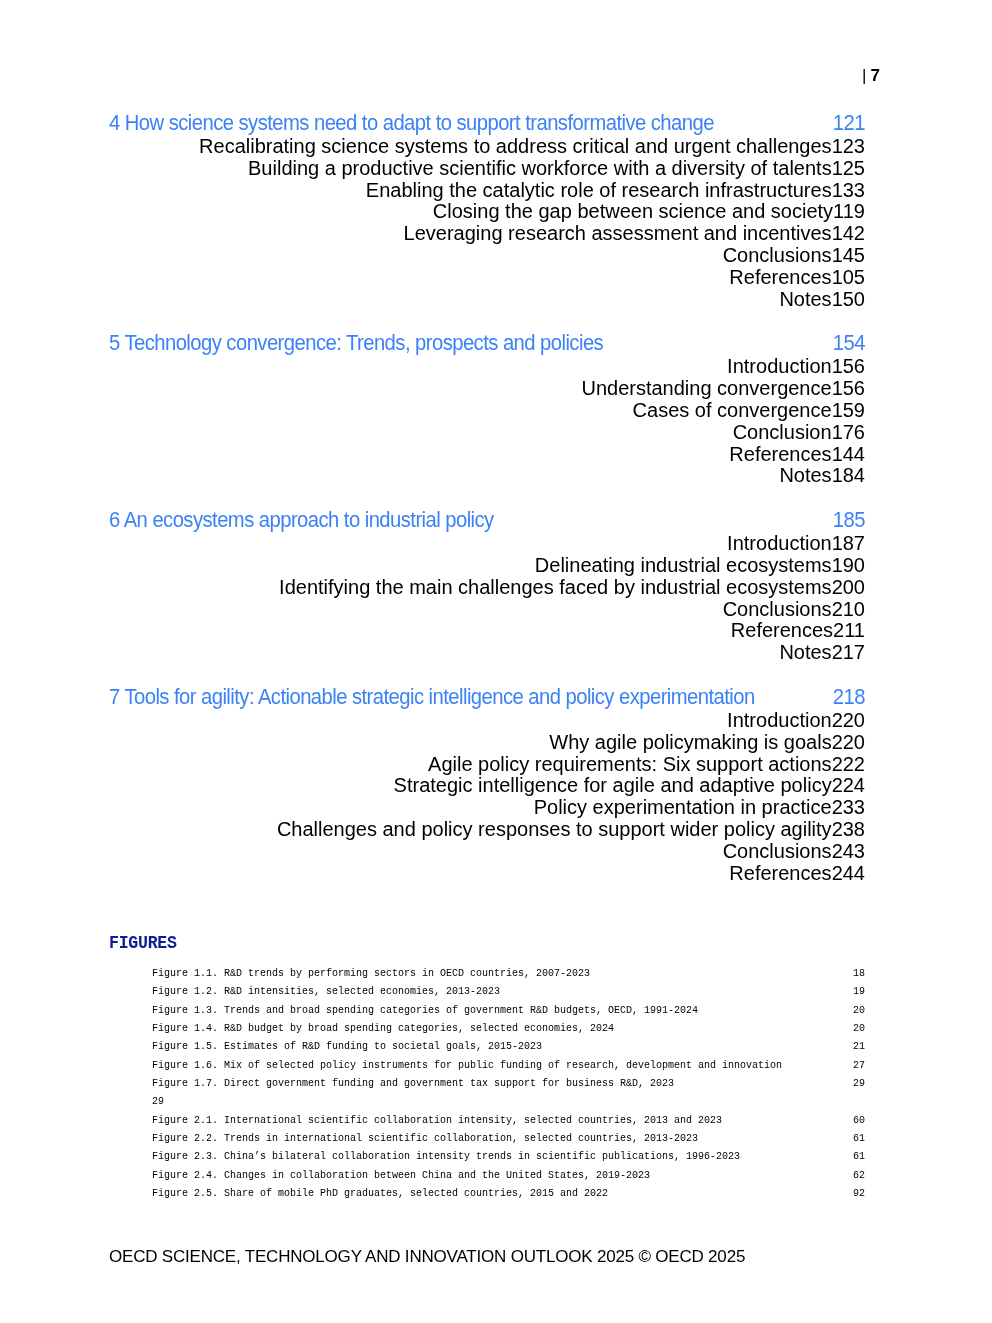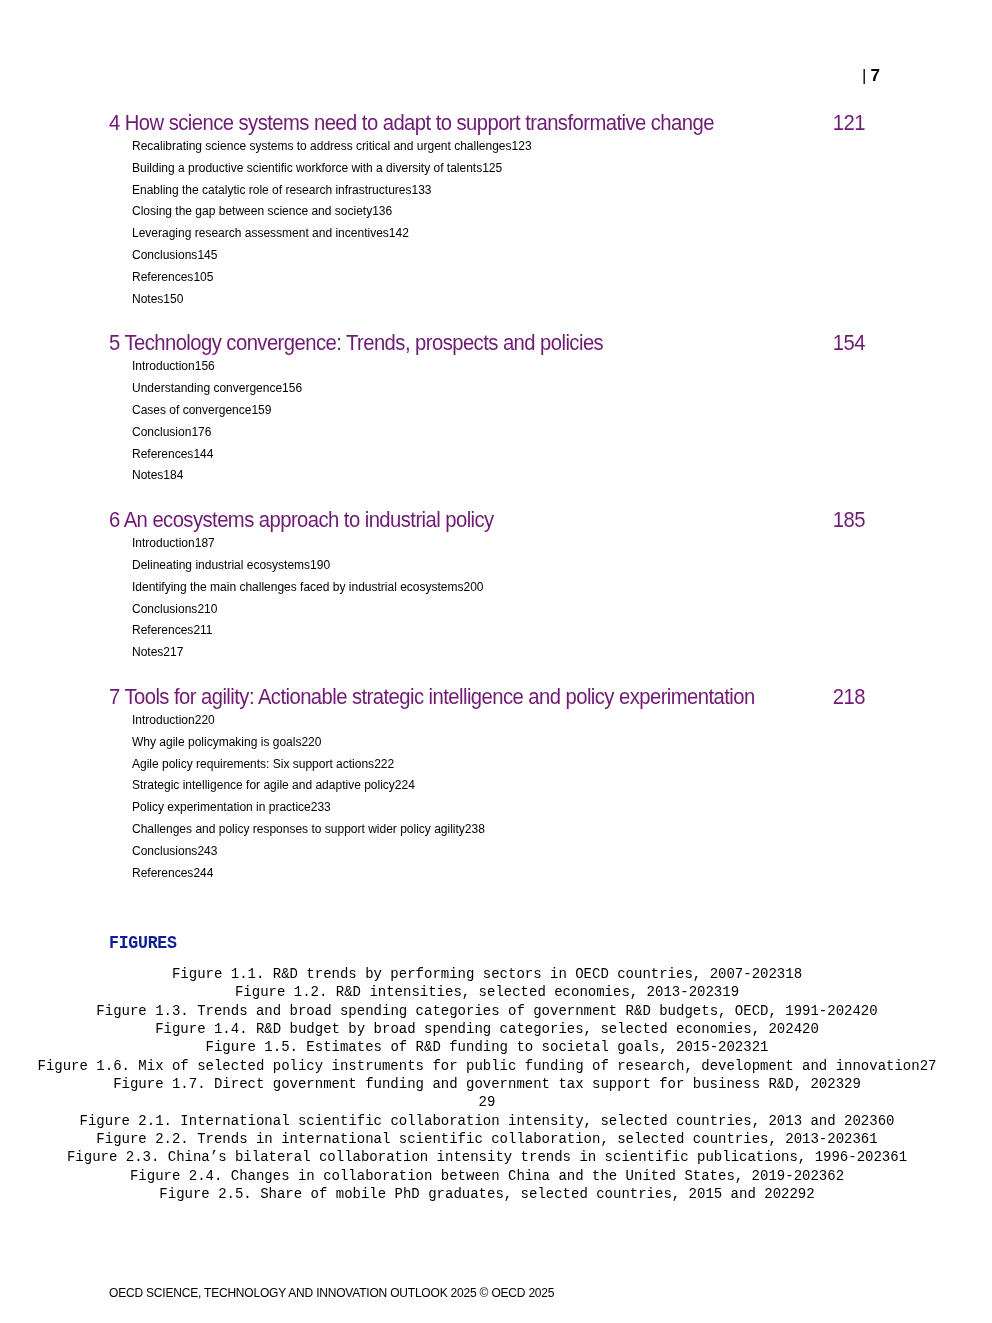--- a/index.html
+++ b/index.html
@@ -3,32 +3,32 @@
 <meta charset="utf-8">
 <style>
   html, body { margin: 0; padding: 0; background: #ffffff; }
   body { width: 992px; height: 1323px; position: relative; overflow: hidden;
          font-family: "Liberation Sans", sans-serif; color: #000; }
   .page-number { position: absolute; left: 862px; top: 66px; font-size: 17px; font-weight: bold; }
   .page-number .bar { font-weight: normal; margin-right: 4px; }
   .toc { position: absolute; left: 109px; top: 110px; width: 756px; }
   .chapter { margin-bottom: 20px; }
   .chapter-head { display: flex; justify-content: space-between; align-items: baseline;
-                  color: #701a75; font-size: 22px; line-height: 26px; letter-spacing: -0.6px;
+                  color: #3b82f6; font-size: 22px; line-height: 26px; letter-spacing: -0.6px;
                   transform-origin: left; }
   .chapter-head .title { transform: scaleX(0.92); transform-origin: left; white-space: nowrap; }
   .chapter-head .page { transform: scaleX(0.92); transform-origin: right; }
-  .sub { display: flex; justify-content: flex-start; font-size: 12px; line-height: 21.8px;
+  .sub { display: flex; justify-content: flex-end; font-size: 20px; line-height: 21.8px;
          padding-left: 23px; white-space: nowrap; }
   .figures { position: absolute; left: 109px; top: 933px; width: 756px; font-family: Liberation Mono, monospace; }
   .figures-title { color: #0c1e96; font-weight: bold; font-size: 18px; letter-spacing: -0.3px;
                    margin-bottom: 12px; transform: scaleX(0.92); transform-origin: left; }
-  .fig { display: flex; justify-content: center; font-size: 14px; line-height: 18.35px;
-         white-space: nowrap; }
-  .footer { position: absolute; left: 109px; top: 1286px; font-size: 12px; letter-spacing: -0.2px; }
+  .fig { display: flex; justify-content: space-between; font-size: 10px; line-height: 18.35px;
+         white-space: nowrap; margin-left: 43px; }
+  .footer { position: absolute; left: 109px; top: 1247px; font-size: 17px; letter-spacing: -0.2px; }
 </style>
 </head>
 <body>
 
 <div class="page-number"><span class="bar">|</span><span>7</span></div>
 
 <div class="toc" id="toc">
     <div class="chapter">
       <div class="chapter-head">
         <span class="title">4 How science systems need to adapt to support transformative change</span>
@@ -41,21 +41,21 @@
       <div class="sub">
         <span>Building a productive scientific workforce with a diversity of talents</span>
         <span>125</span>
       </div>
       <div class="sub">
         <span>Enabling the catalytic role of research infrastructures</span>
         <span>133</span>
       </div>
       <div class="sub">
         <span>Closing the gap between science and society</span>
-        <span>136</span>
+        <span>119</span>
       </div>
       <div class="sub">
         <span>Leveraging research assessment and incentives</span>
         <span>142</span>
       </div>
       <div class="sub">
         <span>Conclusions</span>
         <span>145</span>
       </div>
       <div class="sub">

